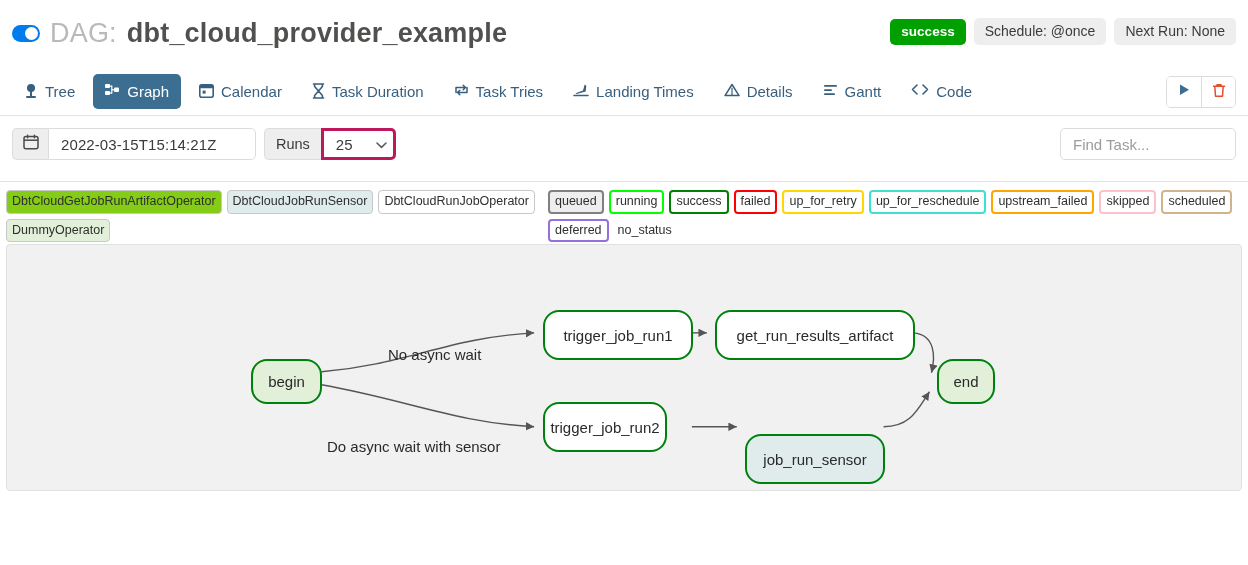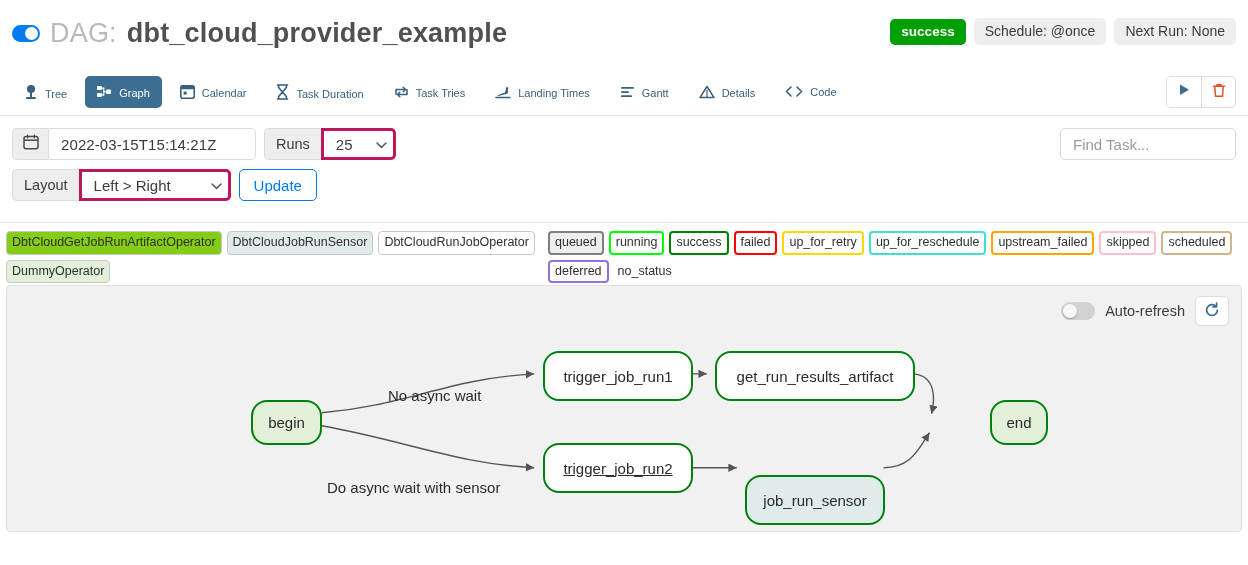--- a/index.html
+++ b/index.html
@@ -42,22 +42,22 @@
   }
   .badge.success-badge { background: #00a000; color: #fff; font-weight: 700; font-size: 13.5px; }
 
   
   .navbar {
     height: 48px; border-bottom: 1px solid #e3e3e3;
     display: flex; align-items: center; padding: 0 12px;
     position: relative;
   }
   .tab {
-    display: flex; align-items: flex-end; gap: 7px;
-    font-size: 11px; color: #385f7e;
+    display: flex; align-items: flex-start; gap: 7px;
+    font-size: 15px; color: #385f7e;
     padding: 9px 12px; border-radius: 5px; margin-right: 6px;
     cursor: pointer; white-space: nowrap;
   }
   .tab.active { background: #3b6e91; color: #ffffff; }
   .tab svg { display: block; }
   .nav-actions {
     position: absolute; right: 12px; top: 50%; transform: translateY(-50%);
     display: flex; border: 1px solid #dcdcdc; border-radius: 5px; overflow: hidden;
     background: #fff;
   }
@@ -253,37 +253,37 @@
       <svg width="16" height="14" viewBox="0 0 16 14">
           <path d="M1 12.5h14" stroke="currentColor" stroke-width="1.6" stroke-linecap="round"></path>
           <path d="M2.5 10.2L10 7.6l1.7-6 1.6 1.2-0.6 5.6-9 2.6z" fill="currentColor"></path>
         </svg>
     </span>
     <span>Landing Times</span>
   </div>
 
   <div class="tab">
     <span>
+      <svg width="16" height="14" viewBox="0 0 16 14">
+          <path d="M8 1.5L15 12.6H1z" fill="none" stroke="currentColor" stroke-width="1.5" stroke-linejoin="round"></path>
+          <path d="M8 4.8v7.8" stroke="currentColor" stroke-width="1.2"></path>
+        </svg>
+    </span>
+    <span>Details</span>
+  </div>
+
+  <div class="tab">
+    <span>
       <svg width="15" height="14" viewBox="0 0 15 14">
           <rect x="1" y="2" width="13" height="1.8" rx=".9" fill="currentColor"></rect>
           <rect x="1" y="6.2" width="8" height="1.8" rx=".9" fill="currentColor"></rect>
           <rect x="1" y="10.3" width="11" height="1.8" rx=".9" fill="currentColor"></rect>
         </svg>
     </span>
     <span>Gantt</span>
-  </div>
-
-  <div class="tab">
-    <span>
-      <svg width="16" height="14" viewBox="0 0 16 14">
-          <path d="M8 1.5L15 12.6H1z" fill="none" stroke="currentColor" stroke-width="1.5" stroke-linejoin="round"></path>
-          <path d="M8 4.8v7.8" stroke="currentColor" stroke-width="1.2"></path>
-        </svg>
-    </span>
-    <span>Details</span>
   </div>
 
   <div class="tab">
     <span>
       <svg width="18" height="13" viewBox="0 0 18 13">
           <path d="M6 2L1.5 6.5 6 11M12 2l4.5 4.5L12 11" fill="none" stroke="currentColor" stroke-width="1.6" stroke-linecap="round" stroke-linejoin="round"></path>
         </svg>
     </span>
     <span>Code</span>
   </div>
@@ -331,36 +331,20 @@
         <span class="chev">
           <svg width="11" height="7" viewBox="0 0 11 7">
               <path d="M1 1l4.5 4.4L10 1" fill="none" stroke="currentColor" stroke-width="1.5" stroke-linecap="round" stroke-linejoin="round"></path>
             </svg>
         </span>
       </div>
     </div>
 
   </div>
 
-  <div class="filter-row">
-    <div class="input-group">
-      <div class="ig-addon">Layout</div>
-      <div class="select-wrap">
-        <select class="select-field layout-select">
-          <option>Left &gt; Right</option>
-        </select>
-        <span class="chev">
-          <svg width="11" height="7" viewBox="0 0 11 7">
-              <path d="M1 1l4.5 4.4L10 1" fill="none" stroke="currentColor" stroke-width="1.5" stroke-linecap="round" stroke-linejoin="round"></path>
-            </svg>
-        </span>
-      </div>
-    </div>
-    <button class="btn-update">Update</button>
-  </div>
 
   <input class="find-task" placeholder="Find Task..." style="">
 </div>
 
 <div class="legend-area">
   <div class="legend-ops">
       <span class="legend-chip" style="background: #84cc16;">DbtCloudGetJobRunArtifactOperator</span>
       <span class="legend-chip" style="background: rgb(224, 236, 236);">DbtCloudJobRunSensor</span>
       <span class="legend-chip" style="background: rgb(255, 255, 255);">DbtCloudRunJobOperator</span>
       <span class="legend-chip" style="background: rgb(226, 240, 217);">DummyOperator</span>
@@ -374,32 +358,20 @@
       <span class="legend-chip status" style="border-color: rgb(64, 224, 208); background: rgb(255, 255, 255);">up_for_reschedule</span>
       <span class="legend-chip status" style="border-color: rgb(255, 165, 0); background: rgb(255, 255, 255);">upstream_failed</span>
       <span class="legend-chip status" style="border-color: rgb(255, 192, 203); background: rgb(255, 255, 255);">skipped</span>
       <span class="legend-chip status" style="border-color: rgb(210, 180, 140); background: rgb(255, 255, 255);">scheduled</span>
       <span class="legend-chip status" style="border-color: rgb(147, 112, 219); background: rgb(255, 255, 255);">deferred</span>
       <span class="legend-chip status plain">no_status</span>
     </div>
 </div>
 
 <div class="graph-panel">
-  <div class="graph-toolbar">
-    <div class="switch"></div>
-    <span class="switch-label">Auto-refresh</span>
-    <button class="refresh-btn">
-      <span>
-        <svg width="16" height="16" viewBox="0 0 16 16">
-            <path d="M13.4 8a5.4 5.4 0 1 1-1.6-3.8" fill="none" stroke="#3b6e91" stroke-width="1.7" stroke-linecap="round"></path>
-            <path d="M12.6 1.2v3.6H9" fill="none" stroke="#3b6e91" stroke-width="1.7" stroke-linecap="round" stroke-linejoin="round"></path>
-          </svg>
-      </span>
-    </button>
-  </div>
 
   <svg class="graph-canvas" viewBox="0 0 1236 247" preserveAspectRatio="none">
     <defs>
       <marker id="arrow" markerWidth="7" markerHeight="7" refX="6" refY="3" orient="auto">
         <path d="M0 0 L6 3 L0 6 z" fill="#555"></path>
       </marker>
     </defs>
     <g fill="none" stroke="#555" stroke-width="1.4" marker-end="url(#arrow)">
       <path d="M315 127 C 400 120, 440 93, 528 88"></path>
       <path d="M315 140 C 400 155, 450 178, 528 182"></path>
@@ -407,19 +379,19 @@
       <path d="M908 88 C 930 90, 930 112, 926 128"></path>
       <path d="M686 182 L 731 182"></path>
       <path d="M878 182 C 905 182, 912 165, 924 147"></path>
     </g>
   </svg>
 
   <div class="graph-canvas" id="node-layer">
       <div class="node tint-dummy" style="left: 244px; top: 114px; width: 71px; height: 45px; border-color: rgb(0, 128, 13);">begin</div>
       <div class="node " style="left: 536px; top: 65px; width: 150px; height: 50px; border-color: rgb(0, 128, 13);">trigger_job_run1</div>
       <div class="node " style="left: 708px; top: 65px; width: 200px; height: 50px; border-color: rgb(0, 128, 13);">get_run_results_artifact</div>
-      <div class="node " style="left: 536px; top: 157px; width: 150px; height: 50px; border-color: rgb(0, 128, 13); text-decoration: underline;">trigger_job_run2</div>
+      <div class="node " style="left: 536px; top: 157px; width: 124px; height: 50px; border-color: rgb(0, 128, 13);">trigger_job_run2</div>
       <div class="node tint-sensor" style="left: 738px; top: 157px; width: 140px; height: 50px; border-color: rgb(0, 128, 13);">job_run_sensor</div>
-      <div class="node tint-dummy" style="left: 983px; top: 114px; width: 58px; height: 45px; border-color: rgb(0, 128, 13);">end</div>
+      <div class="node tint-dummy" style="left: 930px; top: 114px; width: 58px; height: 45px; border-color: rgb(0, 128, 13);">end</div>
       <div class="edge-label" style="left: 381px; top: 101px;">No async wait</div>
       <div class="edge-label" style="left: 320px; top: 193px;">Do async wait with sensor</div>
     </div>
 </div>
 
 </body></html>

